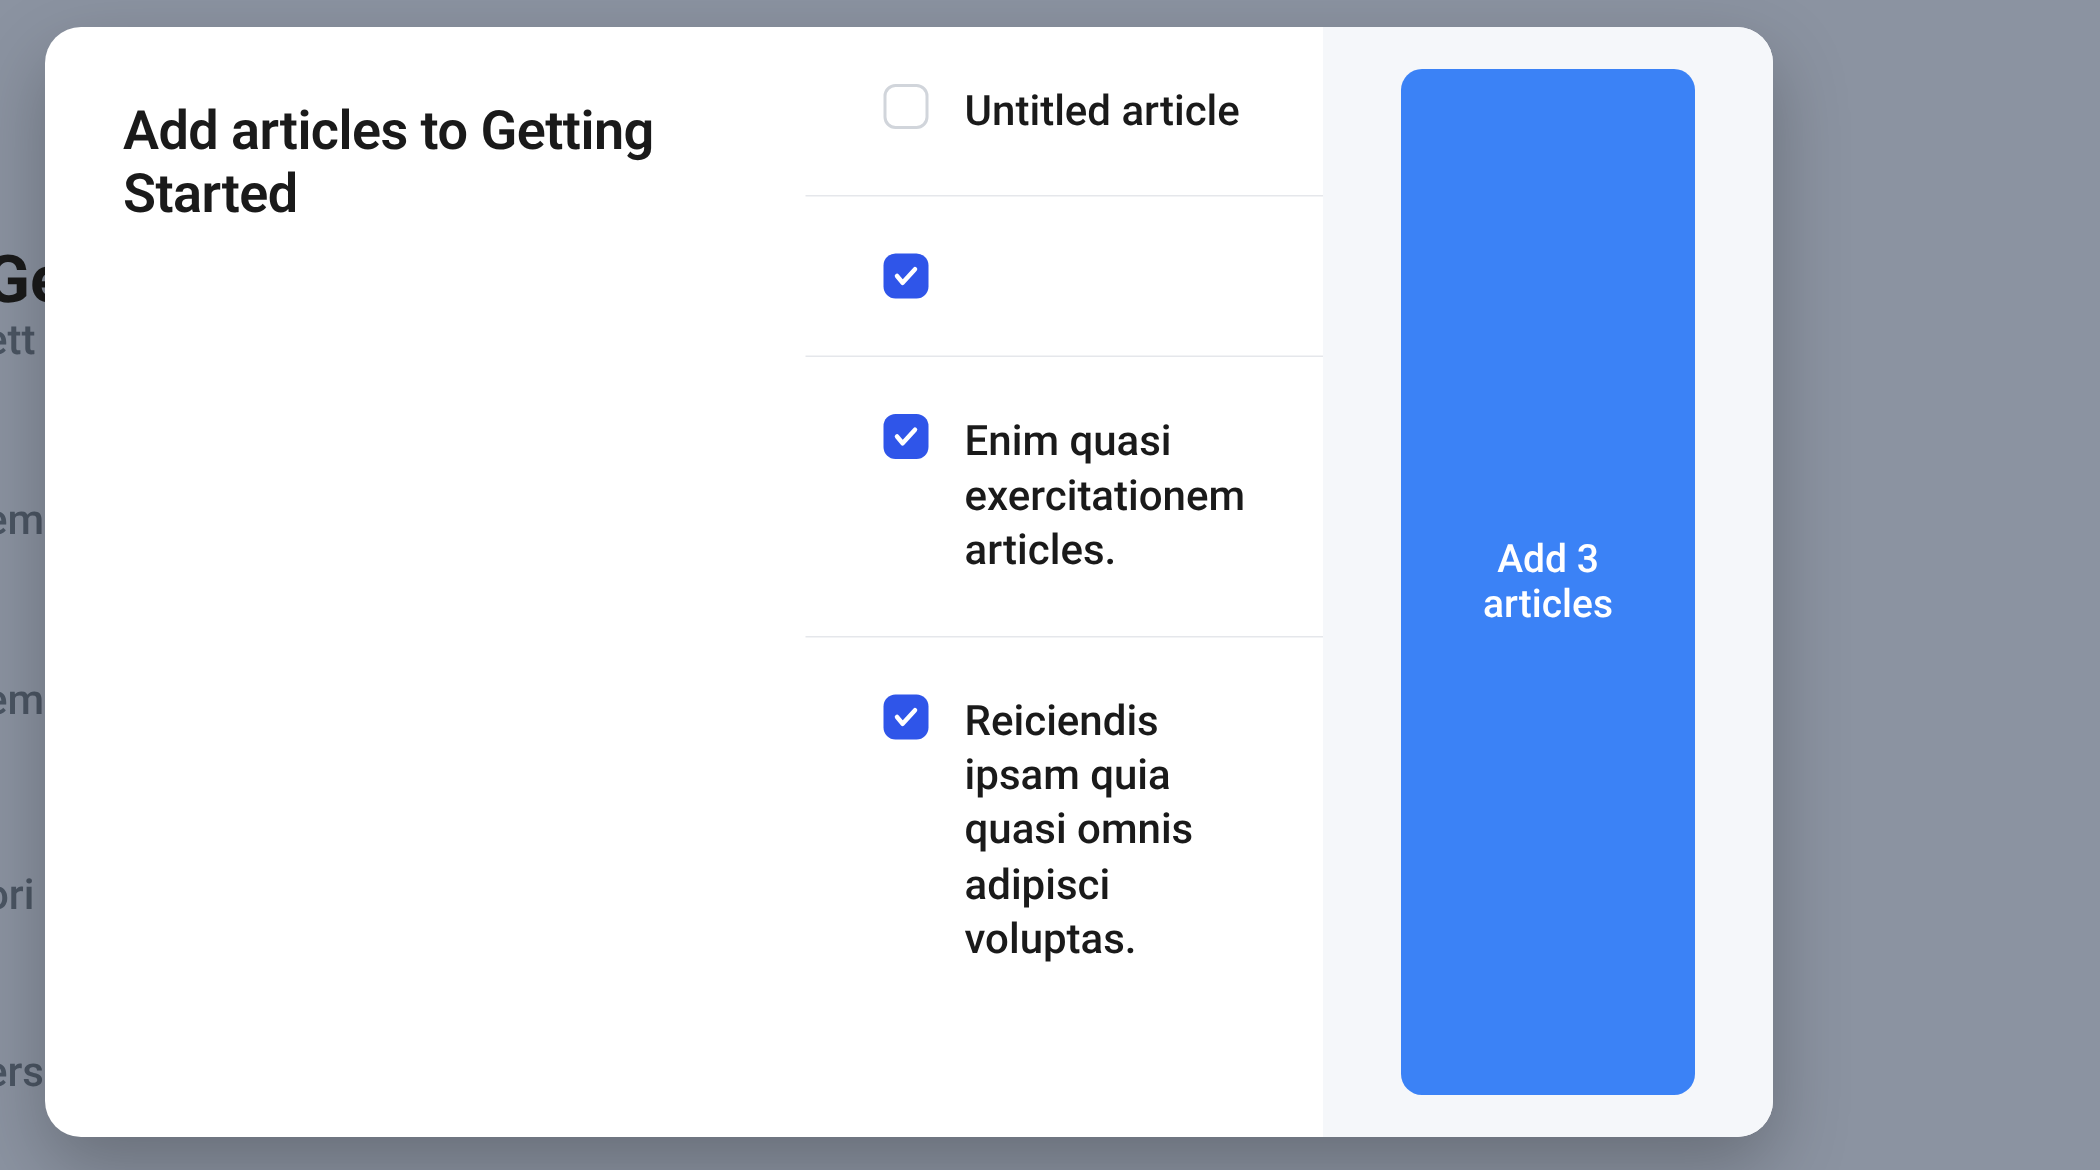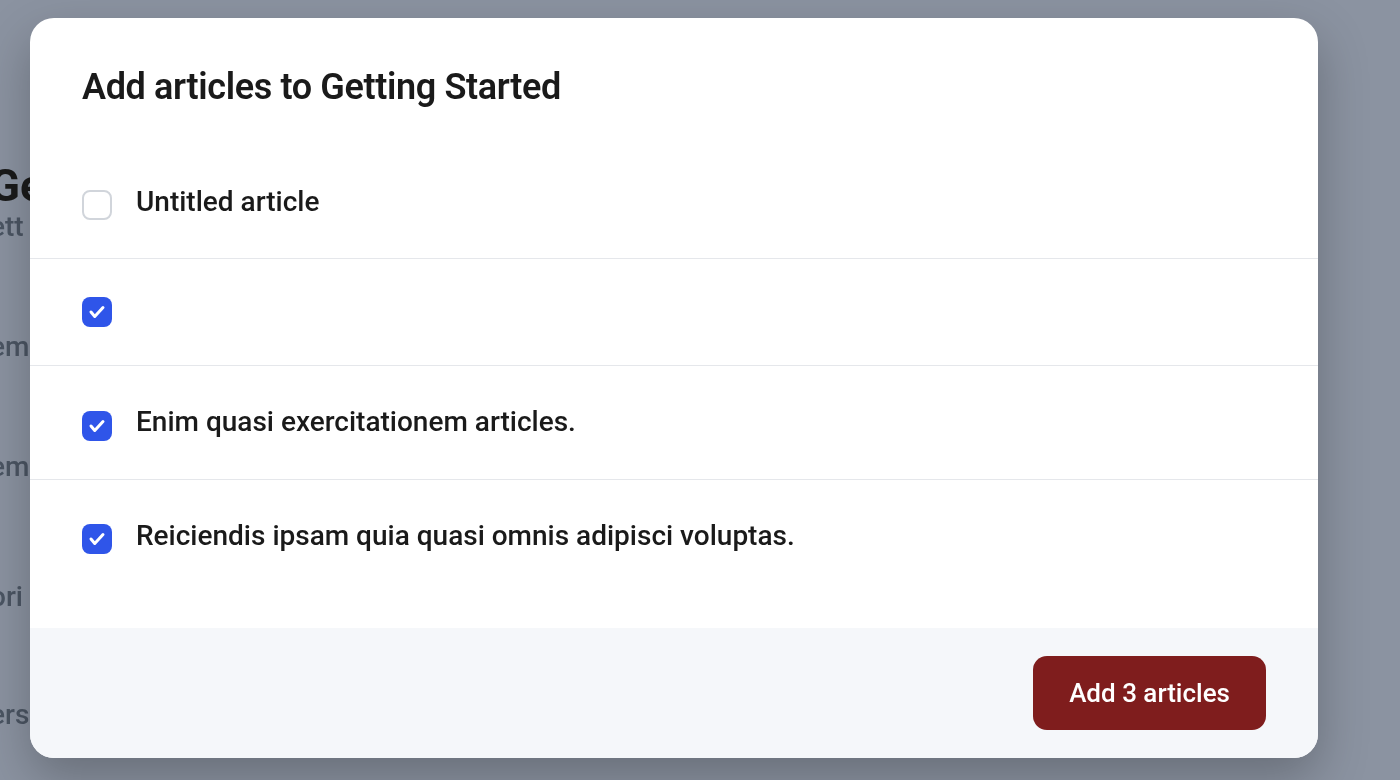--- a/index.html
+++ b/index.html
@@ -37,46 +37,46 @@
       top: 160px;
       color: #1a1a1a;
       font-size: 44px;
       font-weight: 700;
       white-space: nowrap;
     }
     .dialog {
       position: absolute;
       top: 18px;
       left: 30px;
-      width: 1288px;
+      width: 1152px;
       height: 740px;
       background: #ffffff;
       border-radius: 24px;
       box-shadow: 0 20px 50px rgba(0,0,0,0.25);
       display: flex;
-      flex-direction: column;
+      flex-direction: row;
       overflow: hidden;
     }
     .dialog-header {
       padding: 48px 52px 38px 52px;
     }
     .dialog-title {
       font-size: 36px;
       font-weight: 600;
       color: #1a1a1a;
       letter-spacing: -0.01em;
     }
     .article-list {
       flex: 1;
       display: flex;
       flex-direction: column;
     }
     .article-row {
       display: flex;
-      align-items: flex-end;
+      align-items: flex-start;
       padding: 38px 52px;
       border-bottom: 1px solid #e5e7eb;
       gap: 24px;
       cursor: pointer;
     }
     .article-row:last-child {
       border-bottom: none;
     }
     .checkbox {
       width: 30px;
@@ -106,21 +106,21 @@
       color: #1a1a1a;
       line-height: 1.3;
     }
     .dialog-footer {
       background: #f5f7fa;
       padding: 28px 52px;
       display: flex;
       justify-content: flex-end;
     }
     .add-button {
-      background: #7f1d1d;
+      background: #3b82f6;
       color: #ffffff;
       border: none;
       border-radius: 14px;
       padding: 22px 36px;
       font-size: 26px;
       font-weight: 500;
       cursor: pointer;
       font-family: inherit;
     }
   </style>

